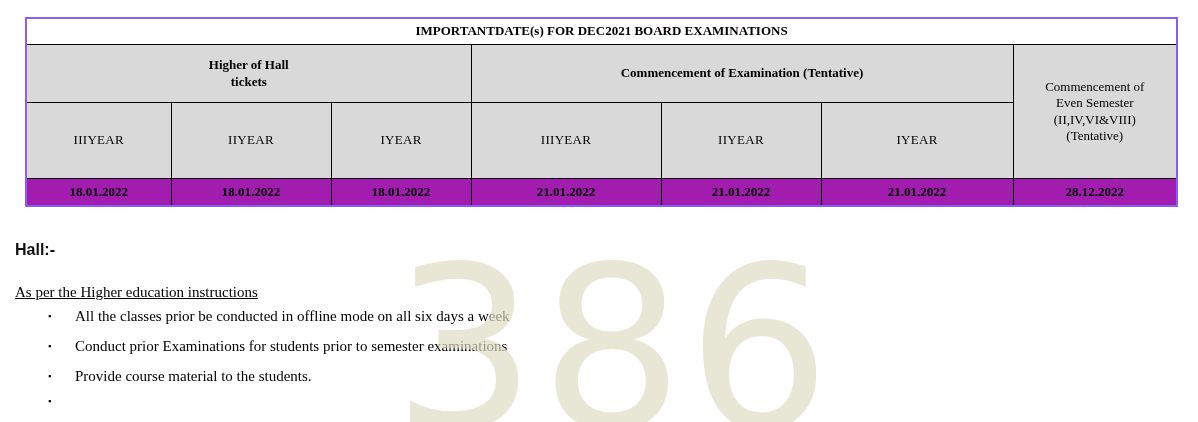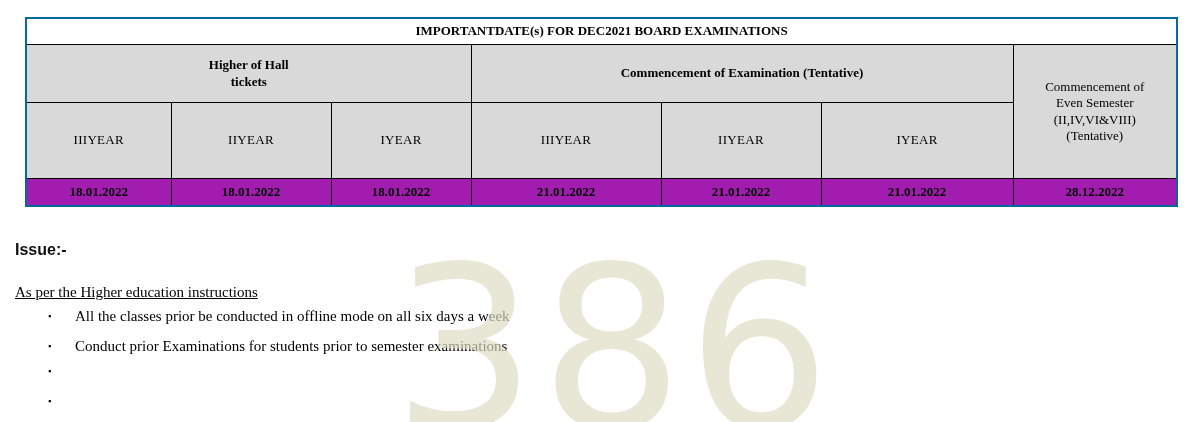--- a/index.html
+++ b/index.html
@@ -18,21 +18,21 @@
   }
 
   
   table.exam-table {
     position: absolute;
     left: 25px;
     top: 17px;
     width: 1151px;
     border-collapse: collapse;
     table-layout: fixed;
-    border: 2px solid #0369a1;
+    border: 2px solid #8b5cf6;
   }
   table.exam-table td {
     border: 1px solid #000000;
     text-align: center;
     vertical-align: middle;
     font-size: 13px;
     line-height: 1.25;
     padding: 2px 4px;
     overflow: hidden;
   }
@@ -163,35 +163,36 @@
         <td>18.01.2022</td>
         <td>18.01.2022</td>
         <td>21.01.2022</td>
         <td>21.01.2022</td>
         <td>21.01.2022</td>
         <td>28.12.2022</td>
       </tr>
     </tbody>
   </table>
 
-  <div class="note-heading">Issue:-</div>
+  <div class="note-heading">Hall:-</div>
 
   <div class="note-subheading">As per the Higher education instructions</div>
 
   <div class="bullet-list">
     <div class="bullet-row">
       <span class="bullet-marker">▪</span>
       <span class="bullet-text">All the classes prior be conducted in offline mode on all six days a week</span>
     </div>
     <div class="bullet-row">
       <span class="bullet-marker">▪</span>
       <span class="bullet-text">Conduct prior Examinations for students prior to semester examinations</span>
     </div>
     <div class="bullet-row">
       <span class="bullet-marker">▪</span>
+      <span class="bullet-text">Provide course material to the students.</span>
     </div>
     <div class="bullet-row">
       <span class="bullet-marker">▪</span>
     </div>
   </div>
 
   <div class="watermark">386</div>
 
 </div>
 

